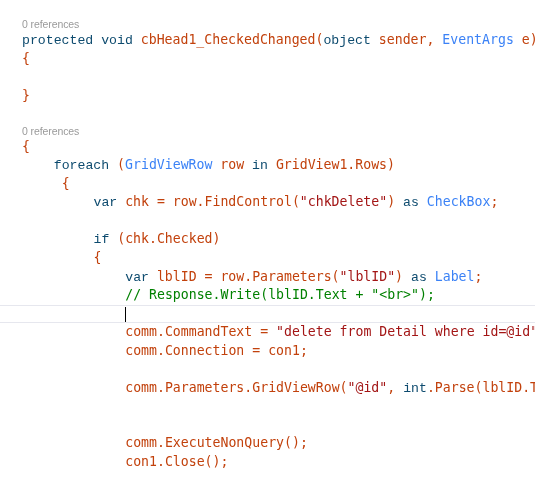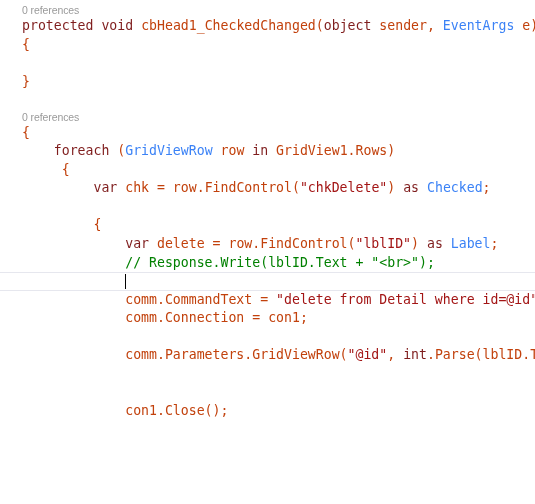--- a/index.html
+++ b/index.html
@@ -11,21 +11,21 @@
     width: 535px;
     height: 504px;
     overflow: hidden;
     font-family: "DejaVu Sans Mono", "Liberation Mono", monospace;
   }
   #editor {
     position: relative;
     width: 535px;
     height: 388px;
     background: #ffffff;
-    padding-top: 3px;
+    padding-top: 17px;
     box-sizing: border-box;
   }
   .line {
     position: relative;
     height: 18.55px;
     line-height: 18.55px;
     white-space: pre;
     font-size: 13.2px;
     padding-left: 22px;
     color: #000000;
@@ -42,21 +42,21 @@
     letter-spacing: -0.1px;
   }
   .line.current {
     border-top: 1px solid #e6e7ee;
     border-bottom: 1px solid #e6e7ee;
     height: 18.55px;
     box-sizing: border-box;
     margin-left: -22px;
     padding-left: 44px;
   }
-  .kw   { color: #7f1d1d; }
+  .kw   { color: #0c4a6e; font-family: Liberation Mono, monospace; }
   .type { color: #3b82f6; }
   .str  { color: #a31515; }
   .cmt  { color: #008000; }
   .pln  { color: #c2410c; }
   .caret {
     display: inline-block;
     width: 0;
     border-left: 1.4px solid #000000;
     height: 15px;
     vertical-align: -3px;
@@ -71,27 +71,29 @@
       <div class="codelens">0 references</div>
       <div class="line"><span class="kw">protected</span><span class="pln"> </span><span class="kw">void</span><span class="pln"> cbHead1_CheckedChanged(</span><span class="kw">object</span><span class="pln"> sender, </span><span class="type">EventArgs</span><span class="pln"> e)</span></div>
       <div class="line"><span class="pln">{</span></div>
       <div class="line"><span class="pln"></span></div>
       <div class="line"><span class="pln">}</span></div>
       <div class="line"><span class="pln"></span></div>
       <div class="codelens">0 references</div>
       <div class="line"><span class="pln">{</span></div>
       <div class="line"><span class="pln">    </span><span class="kw">foreach</span><span class="pln"> (</span><span class="type">GridViewRow</span><span class="pln"> row </span><span class="kw">in</span><span class="pln"> GridView1.Rows)</span></div>
       <div class="line"><span class="pln">     {</span></div>
-      <div class="line"><span class="pln">         </span><span class="kw">var</span><span class="pln"> chk = row.FindControl(</span><span class="str">"chkDelete"</span><span class="pln">) </span><span class="kw">as</span><span class="pln"> </span><span class="type">Checked</span><span class="pln">;</span></div>
+      <div class="line"><span class="pln">         </span><span class="kw">var</span><span class="pln"> chk = row.FindControl(</span><span class="str">"chkDelete"</span><span class="pln">) </span><span class="kw">as</span><span class="pln"> </span><span class="type">CheckBox</span><span class="pln">;</span></div>
       <div class="line"><span class="pln"></span></div>
+      <div class="line"><span class="pln">         </span><span class="kw">if</span><span class="pln"> (chk.Checked)</span></div>
       <div class="line"><span class="pln">         {</span></div>
-      <div class="line"><span class="pln">             </span><span class="kw">var</span><span class="pln"> delete = row.FindControl(</span><span class="str">"lblID"</span><span class="pln">) </span><span class="kw">as</span><span class="pln"> </span><span class="type">Label</span><span class="pln">;</span></div>
+      <div class="line"><span class="pln">             </span><span class="kw">var</span><span class="pln"> lblID = row.Parameters(</span><span class="str">"lblID"</span><span class="pln">) </span><span class="kw">as</span><span class="pln"> </span><span class="type">Label</span><span class="pln">;</span></div>
       <div class="line"><span class="pln">             </span><span class="cmt">// Response.Write(lblID.Text + "&lt;br&gt;");</span></div>
       <div class="line current"><span class="pln">             </span><span class="caret"></span></div>
       <div class="line"><span class="pln">             comm.CommandText = </span><span class="str">"delete from Detail where id=@id"</span></div>
       <div class="line"><span class="pln">             comm.Connection = con1;</span></div>
       <div class="line"><span class="pln"></span></div>
       <div class="line"><span class="pln">             comm.Parameters.GridViewRow(</span><span class="str">"@id"</span><span class="pln">, </span><span class="kw">int</span><span class="pln">.Parse(lblID.Text));</span></div>
       <div class="line"><span class="pln"></span></div>
       <div class="line"><span class="pln"></span></div>
+      <div class="line"><span class="pln">             comm.ExecuteNonQuery();</span></div>
       <div class="line"><span class="pln">             con1.Close();</span></div>
     </div>
 </div>
 
 </body></html>

